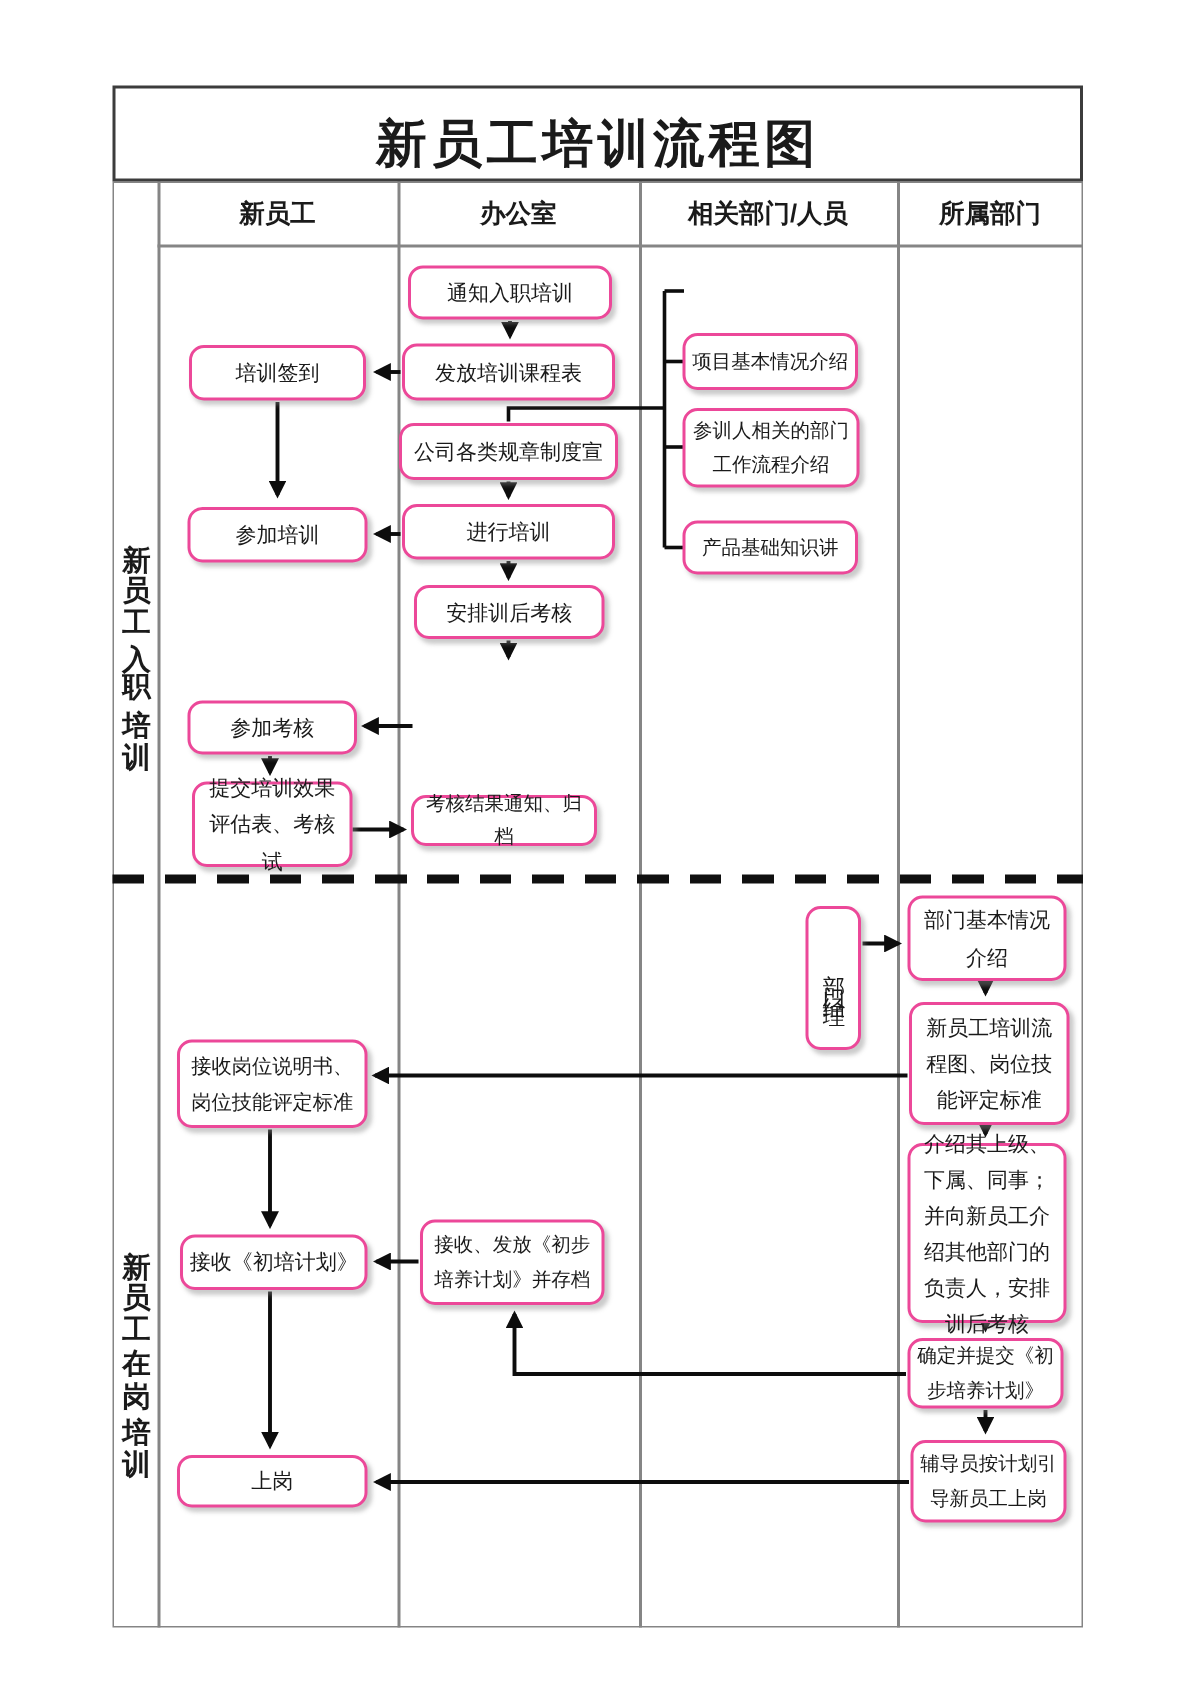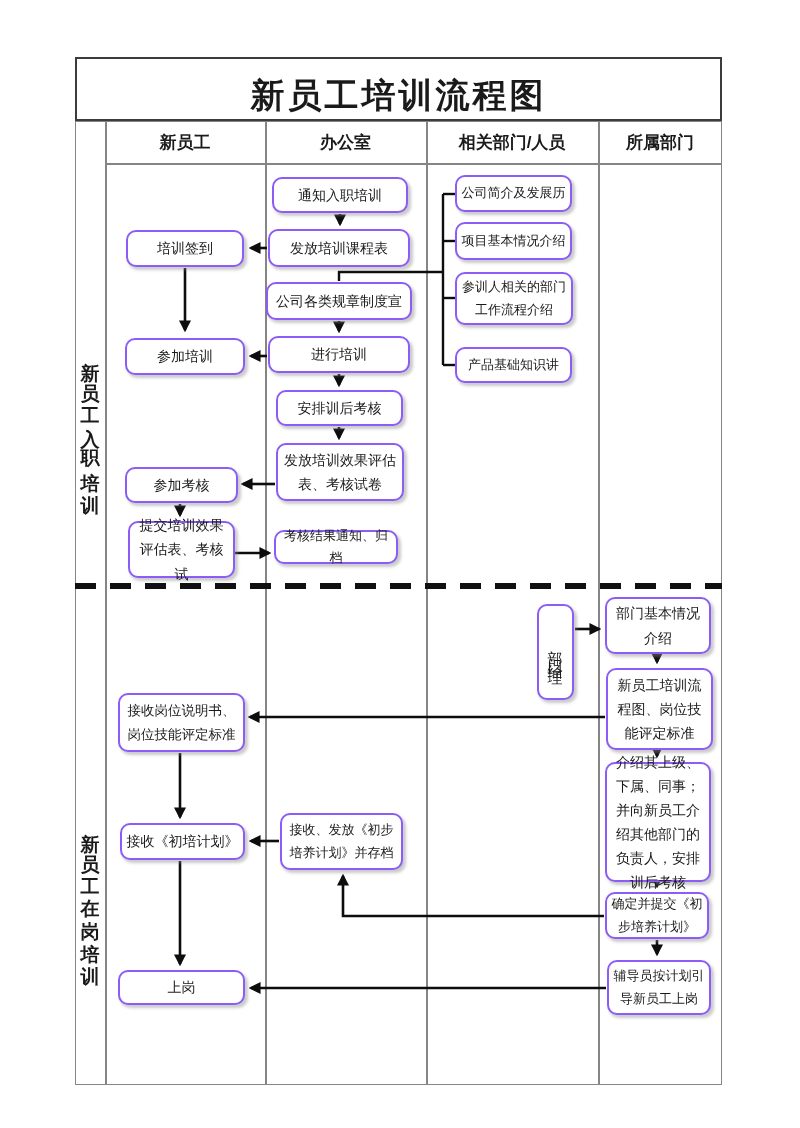--- a/index.html
+++ b/index.html
@@ -18,21 +18,21 @@
     font-size:17px;font-weight:bold;z-index:1;}
   .dashed-divider{position:absolute;left:75px;top:583px;width:647px;height:6px;z-index:2;
     background:repeating-linear-gradient(90deg,#101010 0px,#101010 21px,transparent 21px,transparent 35px);}
 
   
   .side-label{position:absolute;display:flex;align-items:center;justify-content:center;
     writing-mode:vertical-rl;text-orientation:upright;letter-spacing:22px;
     font-size:19px;font-weight:bold;z-index:1;}
 
   
-  .node{position:absolute;background:#ffffff;border:2px solid #8b5cf6;border-radius:10px;
+  .node{position:absolute;background:#ffffff;border:2px solid #ec4899;border-radius:10px;
     box-sizing:border-box;display:flex;align-items:center;justify-content:center;text-align:center;
     font-size:14px;line-height:1.72;padding:2px 4px;z-index:3;
     box-shadow:2.5px 3px 3px rgba(140,140,140,.45);}
   .node.vert{writing-mode:vertical-rl;text-orientation:upright;letter-spacing:7px;line-height:1;font-size:15px;}
 
   svg.connectors{position:absolute;left:0;top:0;z-index:2;}
 </style>
 </head>
 <body>
 
@@ -98,26 +98,24 @@
     </g>
   </svg>
 
   <div class="node" style="left:272px;top:177px;width:136px;height:36px">通知入职培训</div>
   <div class="node" style="left:268px;top:229px;width:142px;height:38px">发放培训课程表</div>
   <div class="node" style="left:126px;top:230px;width:118px;height:37px">培训签到</div>
   <div class="node" style="left:266px;top:282px;width:146px;height:38px">公司各类规章制度宣</div>
   <div class="node" style="left:268px;top:336px;width:142px;height:37px">进行培训</div>
   <div class="node" style="left:125px;top:338px;width:120px;height:37px">参加培训</div>
   <div class="node" style="left:276px;top:390px;width:127px;height:36px">安排训后考核</div>
-  <div class="node" style="left:276px;top:443px;width:128px;height:58px">发放培训效果评估表、考核试卷</div>
   <div class="node" style="left:125px;top:467px;width:113px;height:36px">参加考核</div>
   <div class="node" style="left:128px;top:521px;width:107px;height:57px">提交培训效果评估表、考核试</div>
   <div class="node" style="left:274px;top:530px;width:124px;height:34px;font-size:13px">考核结果通知、归档</div>
 
-  <div class="node" style="left:455px;top:175px;width:117px;height:37px;font-size:13px">公司简介及发展历</div>
   <div class="node" style="left:455px;top:222px;width:117px;height:38px;font-size:13px">项目基本情况介绍</div>
   <div class="node" style="left:455px;top:272px;width:118px;height:53px;font-size:13px">参训人相关的部门工作流程介绍</div>
   <div class="node" style="left:455px;top:347px;width:117px;height:36px;font-size:13px">产品基础知识讲</div>
 
   <div class="node vert" style="left:537px;top:604px;width:37px;height:96px">部门经理</div>
   <div class="node" style="left:605px;top:597px;width:106px;height:57px">部门基本情况介绍</div>
   <div class="node" style="left:606px;top:668px;width:107px;height:82px">新员工培训流程图、岗位技能评定标准</div>
   <div class="node" style="left:605px;top:762px;width:106px;height:120px">介绍其上级、下属、同事；并向新员工介绍其他部门的负责人，安排训后考核</div>
   <div class="node" style="left:607px;top:960px;width:104px;height:55px;font-size:13px">辅导员按计划引导新员工上岗</div>
   <div class="node" style="left:605px;top:892px;width:104px;height:47px;font-size:13px">确定并提交《初步培养计划》</div>

